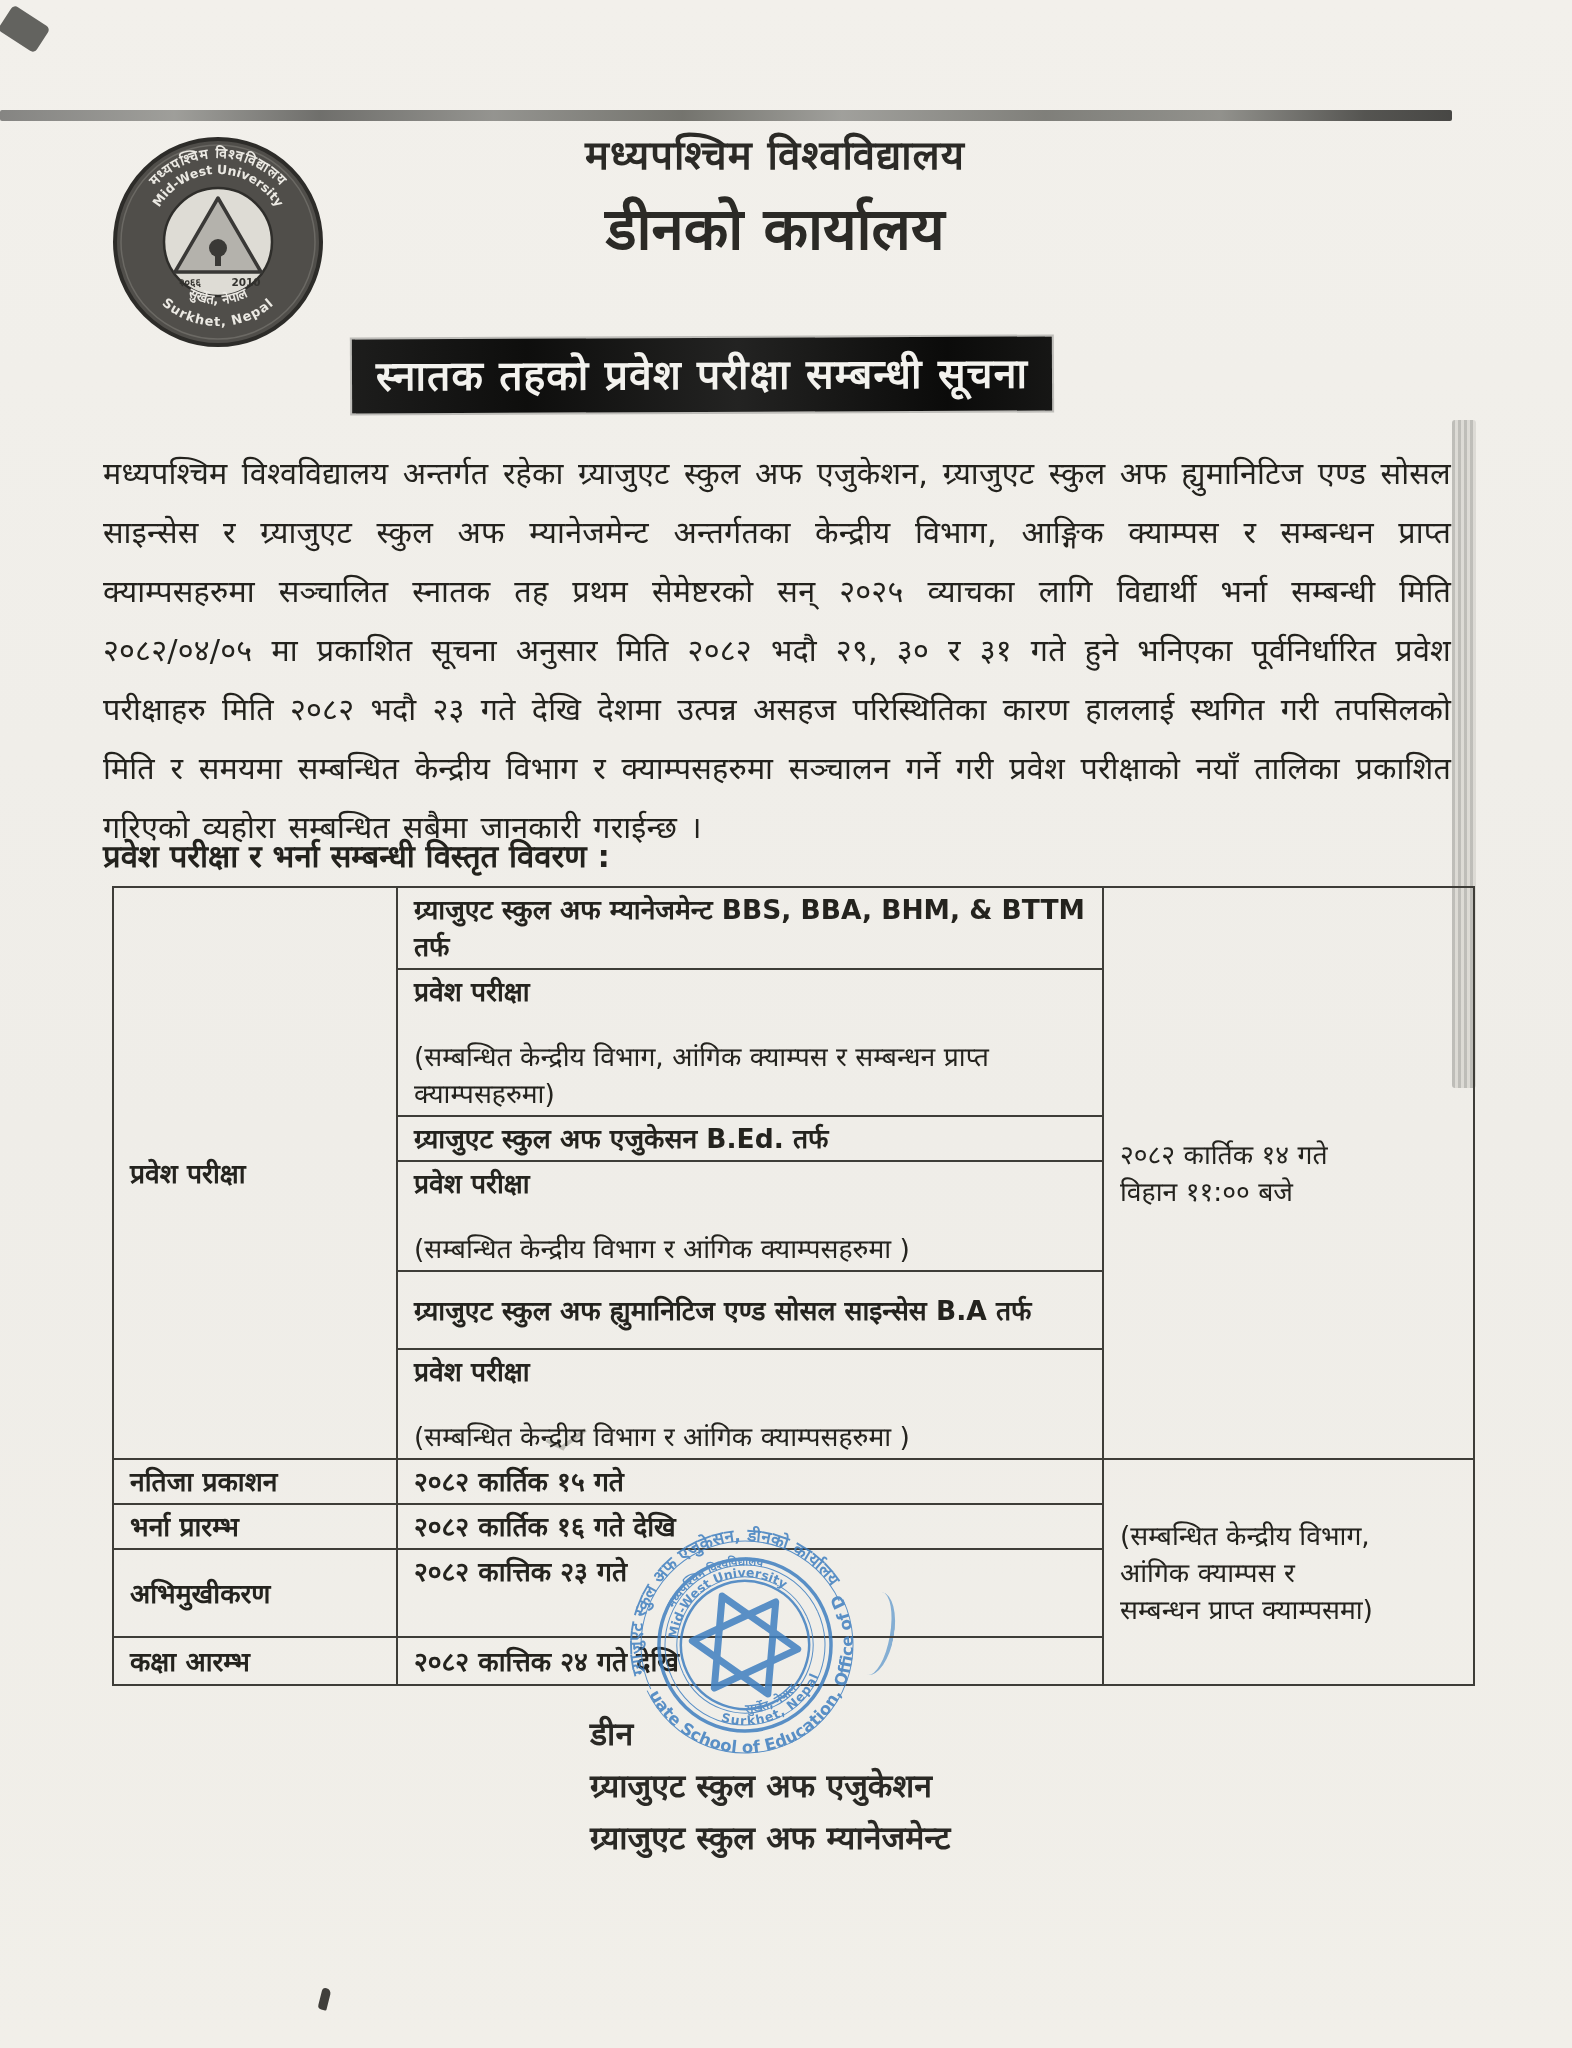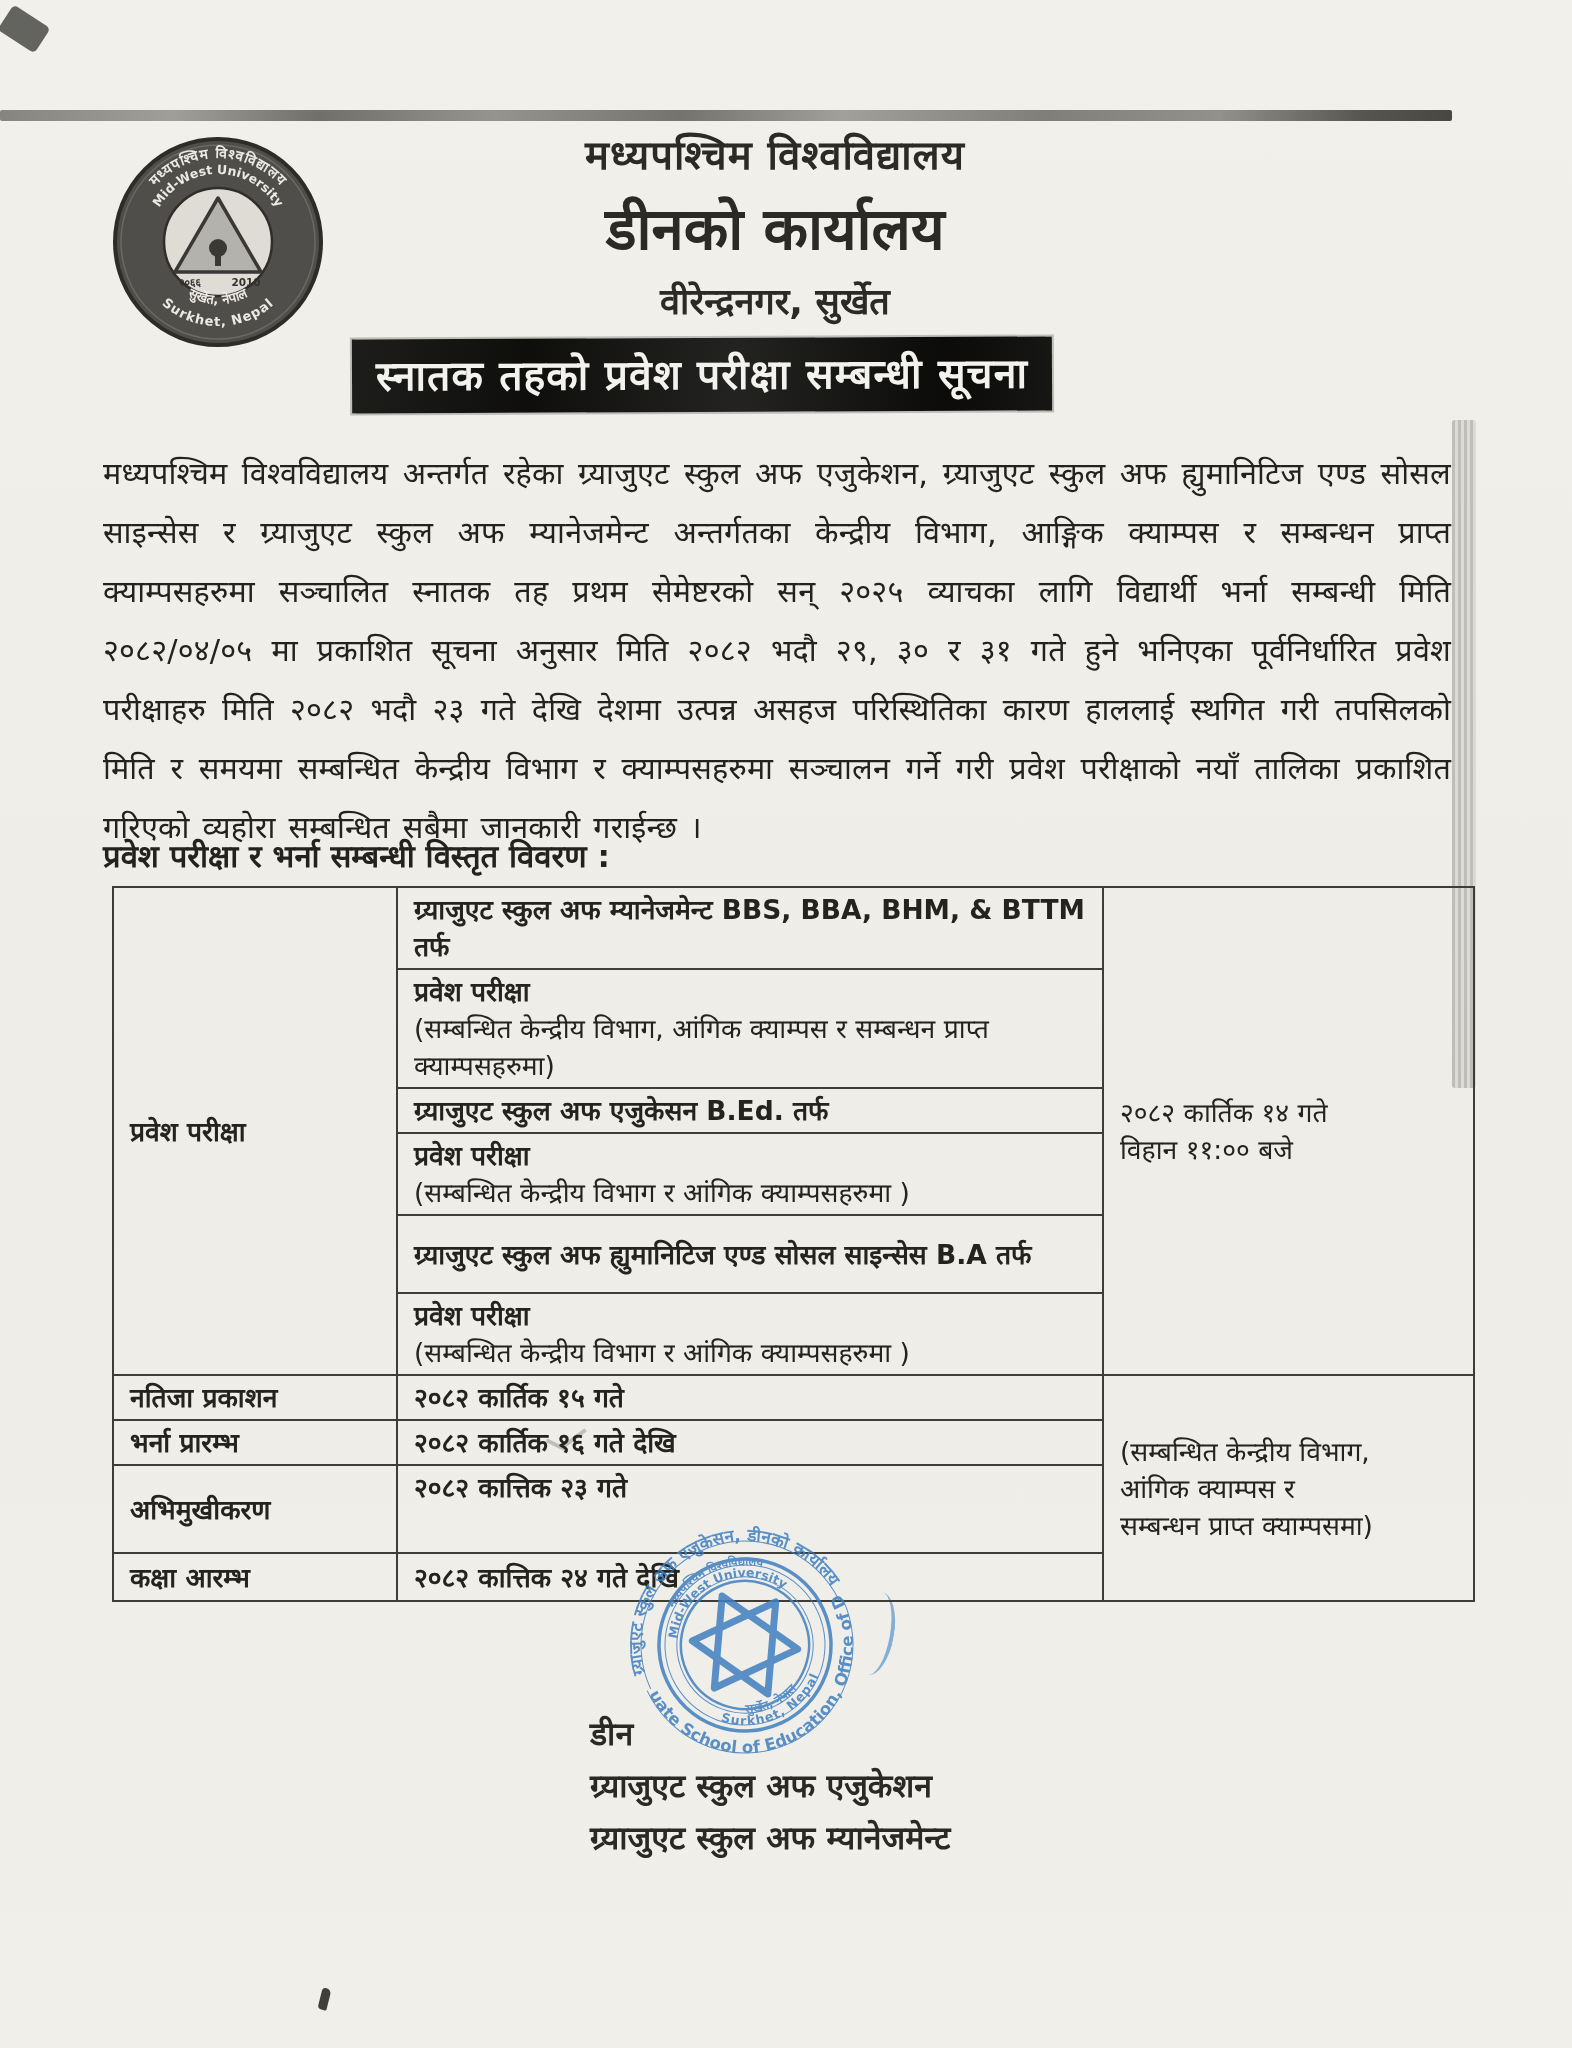--- a/index.html
+++ b/index.html
@@ -61,21 +61,21 @@
   
   table.sched{
     position:absolute;left:112px;top:886px;border-collapse:collapse;table-layout:fixed;
     font-size:26.5px;line-height:37px;color:#24231e;
   }
   table.sched td{border:2.5px solid #3e3d38;padding:3px 16px;vertical-align:middle;}
   td.c1{width:250px;font-weight:bold;padding-left:18px;}
   td.c2{width:672px;border-radius:19px;}
   td.c3{width:337px;font-weight:normal;}
   .bold{font-weight:bold;}
-  .note{font-weight:normal;}
+  .note{font-weight:normal;margin-top:28px;}
   
   .stamp{position:absolute;left:533px;top:1433px;opacity:.85;}
   
   .signature{
     position:absolute;left:590px;top:1708px;width:650px;text-align:left;
     font-size:32px;font-weight:bold;line-height:52px;color:#2a2925;
   }
 </style>
 </head>
 <body>
@@ -117,21 +117,20 @@
         <textPath href="#lg-bot1" startOffset="50%" text-anchor="middle">Surkhet, Nepal</textPath>
       </text>
       <text x="78" y="150" font-size="10.5" font-weight="bold" fill="#33322e" text-anchor="middle">२०६६</text>
       <text x="134" y="150" font-size="10.5" font-weight="bold" fill="#33322e" text-anchor="middle">2010</text>
     </svg>
   </div>
 
   <div class="header">
     <div class="uni">मध्यपश्चिम विश्वविद्यालय</div>
     <div class="office">डीनको कार्यालय</div>
-    <div class="loc">वीरेन्द्रनगर, सुर्खेत</div>
   </div>
 
   <div class="banner">स्नातक तहको प्रवेश परीक्षा सम्बन्धी सूचना</div>
 
   <div class="body-par">मध्यपश्चिम विश्वविद्यालय अन्तर्गत रहेका ग्र्याजुएट स्कुल अफ एजुकेशन, ग्र्याजुएट स्कुल अफ ह्युमानिटिज एण्ड सोसल साइन्सेस र ग्र्याजुएट स्कुल अफ म्यानेजमेन्ट अन्तर्गतका केन्द्रीय विभाग, आङ्गिक क्याम्पस र सम्बन्धन प्राप्त क्याम्पसहरुमा सञ्चालित स्नातक तह प्रथम सेमेष्टरको सन् २०२५ व्याचका लागि विद्यार्थी भर्ना सम्बन्धी मिति २०८२/०४/०५ मा प्रकाशित सूचना अनुसार मिति २०८२ भदौ २९, ३० र ३१ गते हुने भनिएका पूर्वनिर्धारित प्रवेश परीक्षाहरु मिति २०८२ भदौ २३ गते देखि देशमा उत्पन्न असहज परिस्थितिका कारण हाललाई स्थगित गरी तपसिलको मिति र समयमा सम्बन्धित केन्द्रीय विभाग र क्याम्पसहरुमा सञ्चालन गर्ने गरी प्रवेश परीक्षाको नयाँ तालिका प्रकाशित गरिएको व्यहोरा सम्बन्धित सबैमा जानकारी गराईन्छ ।</div>
 
   <div class="tbl-caption">प्रवेश परीक्षा र भर्ना सम्बन्धी विस्तृत विवरण :</div>
 
   <table class="sched">
     <colgroup>

